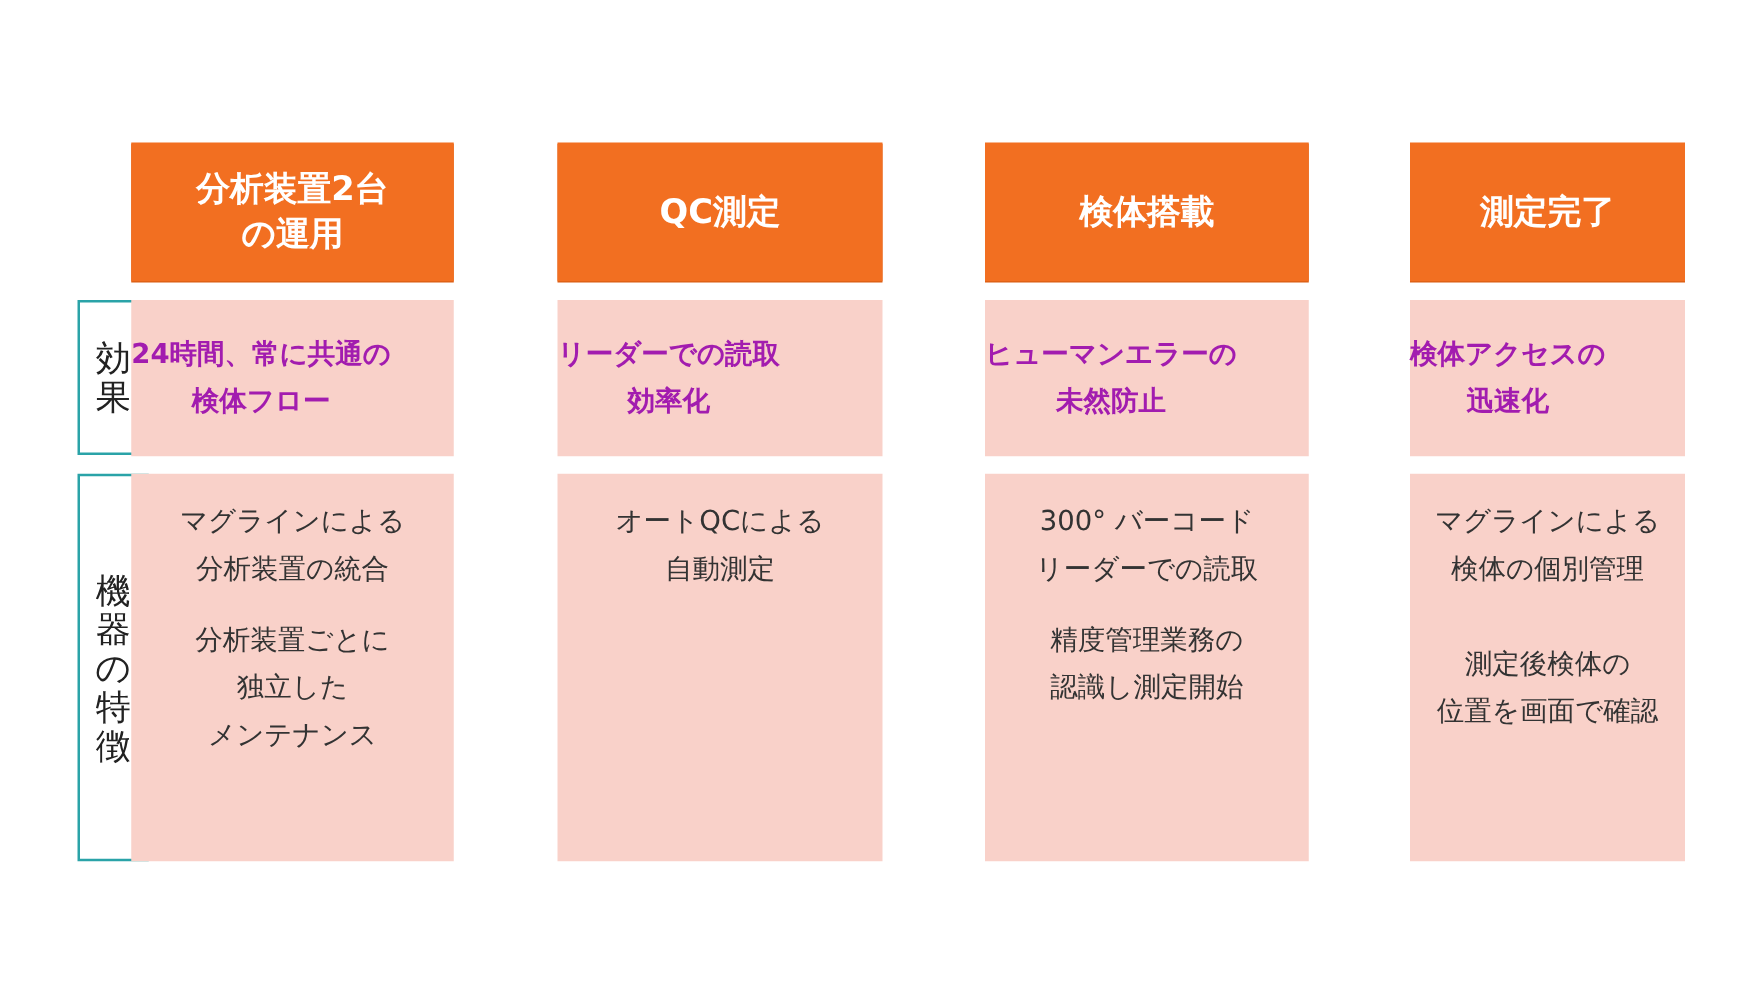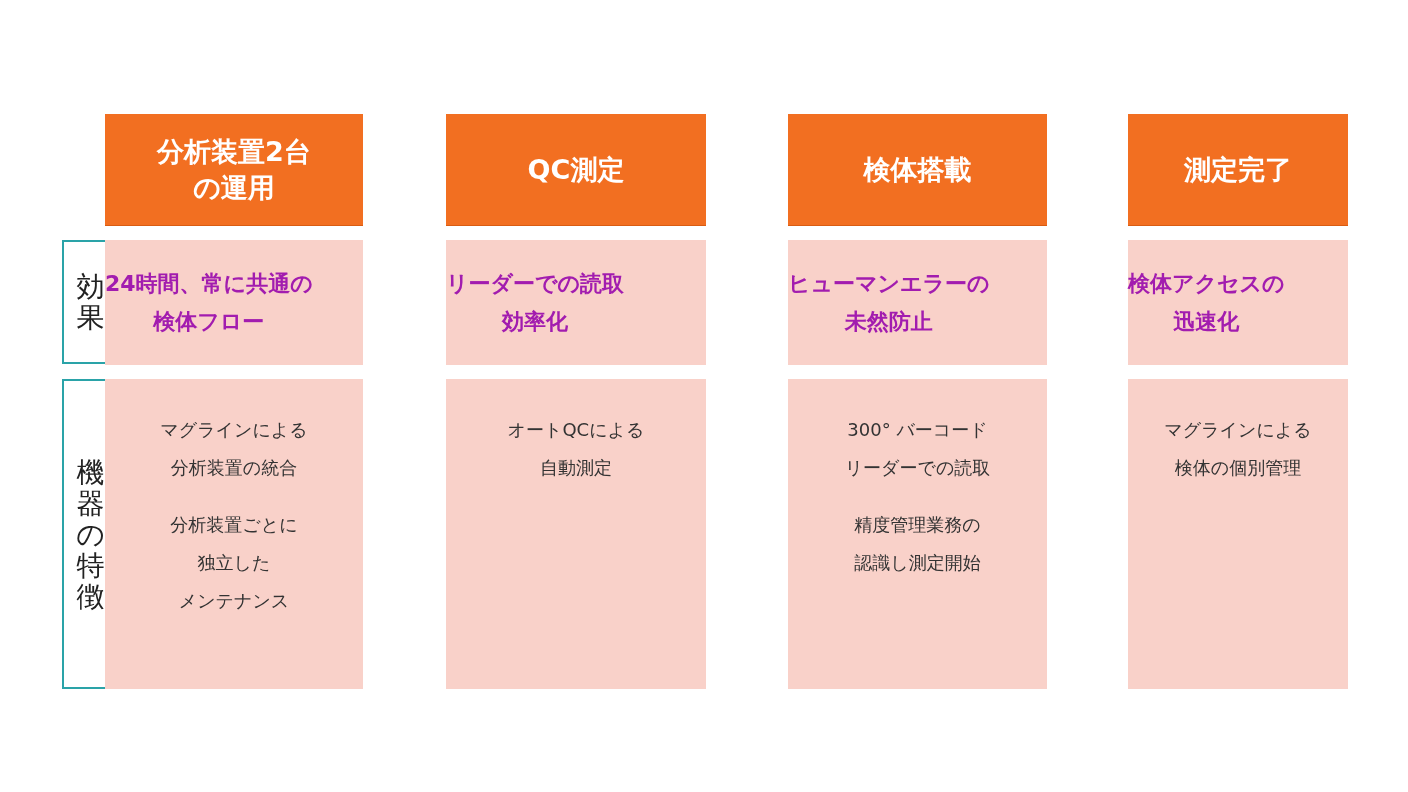--- a/index.html
+++ b/index.html
@@ -6,22 +6,22 @@
   body { width:1408px; height:792px; position:relative; overflow:hidden;
          font-family:"DejaVu Sans","Liberation Sans",sans-serif; color:#2b2b2b; }
   .header { position:absolute; top:114px; height:111px; background:#f26f21;
             color:#ffffff; font-weight:bold; font-size:27px; line-height:36px;
             display:flex; align-items:center; justify-content:center; text-align:center;
             box-shadow: 0 1px 0 #d95c12; }
   .effect { position:absolute; top:240px; height:125px; background:#f9d1c9;
             font-weight:bold; font-size:22px; line-height:38px; color:#a21caf;
             display:flex; align-items:center; justify-content:flex-start; text-align:center; }
   .features { position:absolute; top:379px; height:310px; background:#f9d1c9;
-              font-size:18px; line-height:38px; color:#333333; text-align:center;
-              padding-top:32px; box-sizing:border-box; }
+              font-size:22px; line-height:38px; color:#333333; text-align:center;
+              padding-top:20px; box-sizing:border-box; }
   .features .item { margin-bottom:19px; white-space:pre-line; }
   .features .item.gap { margin-bottom:38px; }
   .label { position:absolute; left:27px; width:57px; box-sizing:border-box;
            border:2px solid #2aa3a8; background:#ffffff; color:#222;
            font-size:28px; line-height:31px; display:flex; align-items:center;
            justify-content:center; text-align:center;margin-left:35px; }
   .label span { display:block; width:30px; word-break:break-all; }
   .c0 { left:105px; width:258px; }
   .c1 { left:446px; width:260px; }
   .c2 { left:788px; width:259px; }
@@ -83,13 +83,15 @@
 <div class="header c3">
   <span class="ml">測定完了</span>
 </div>
 <div class="effect c3">
   <span class="ml">検体アクセスの
 迅速化</span>
 </div>
 <div class="features c3">
   <div class="item gap">マグラインによる
 検体の個別管理</div>
+  <div class="item">測定後検体の
+位置を画面で確認</div>
 </div>
 
 </body></html>

